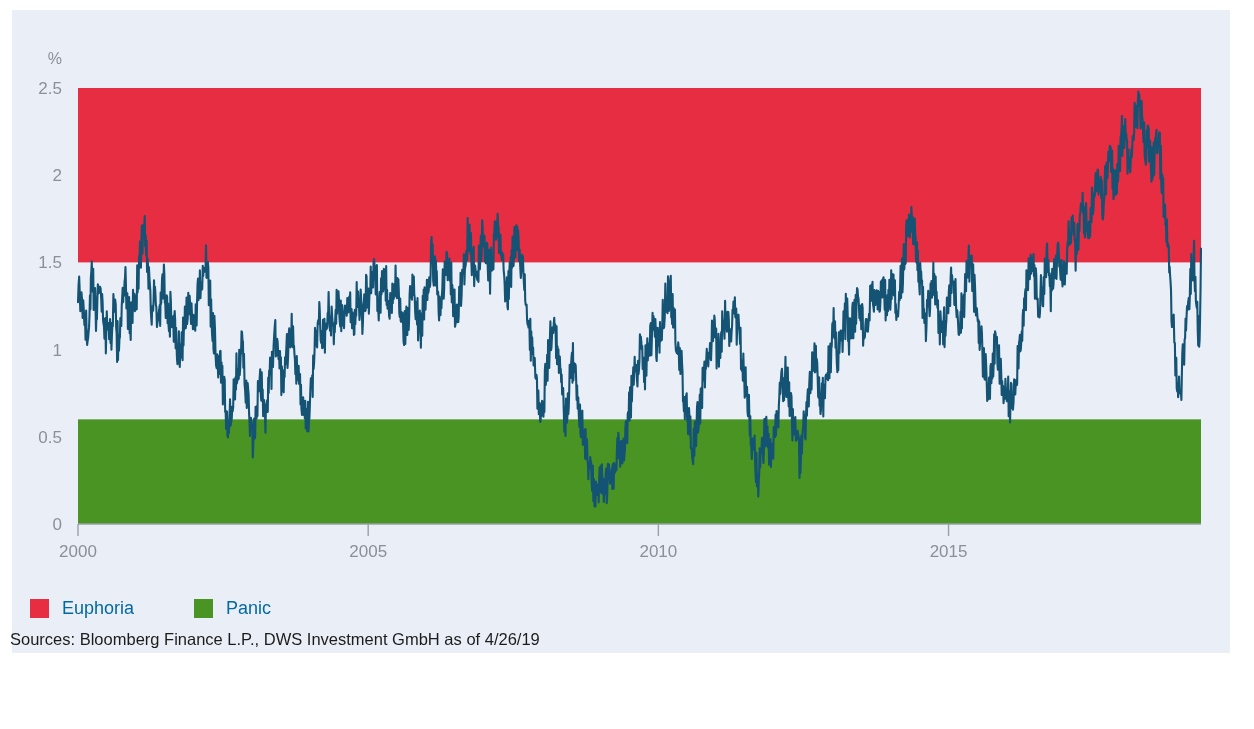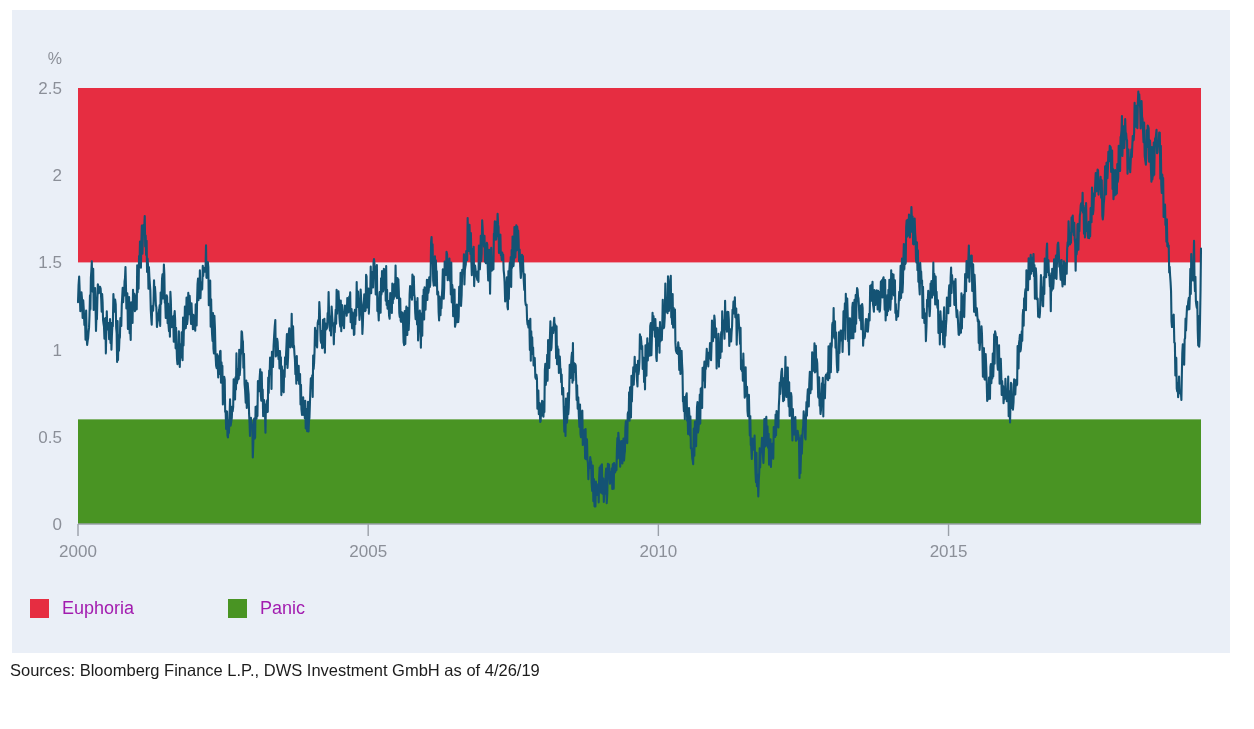--- a/index.html
+++ b/index.html
@@ -30,30 +30,30 @@
   
   .legend{
     position:absolute;left:30px;top:595px;
     display:flex;align-items:center;height:26px;
   }
   .legend-item{display:flex;align-items:center;}
   .legend-item + .legend-item{margin-left:0;}
   .lg-swatch{width:19px;height:19px;display:inline-block;}
   .lg-line{width:38px;height:5px;display:inline-block;border-radius:1px;}
   .lg-label{
-    margin-left:13px;font-size:18px;color:#a21caf;
+    margin-left:13px;font-size:18px;color:#0369a1;
     font-family:"Liberation Sans",sans-serif;white-space:nowrap;
   }
   #lg-euphoria{margin-left:0;}
-  #lg-panic{margin-left:94px;}
+  #lg-panic{margin-left:60px;}
   #lg-line{margin-left:86px;}
 
   
   .notes{
-    position:absolute;left:10px;top:659px;width:1230px;
+    position:absolute;left:10px;top:628px;width:1230px;
   }
   .note{
     font-size:16.5px;color:#1c1c1c;
     font-family:"Liberation Sans",sans-serif;
     line-height:1.35;margin-bottom:10px;white-space:nowrap;
   }
 </style>
 </head>
 <body>
 

